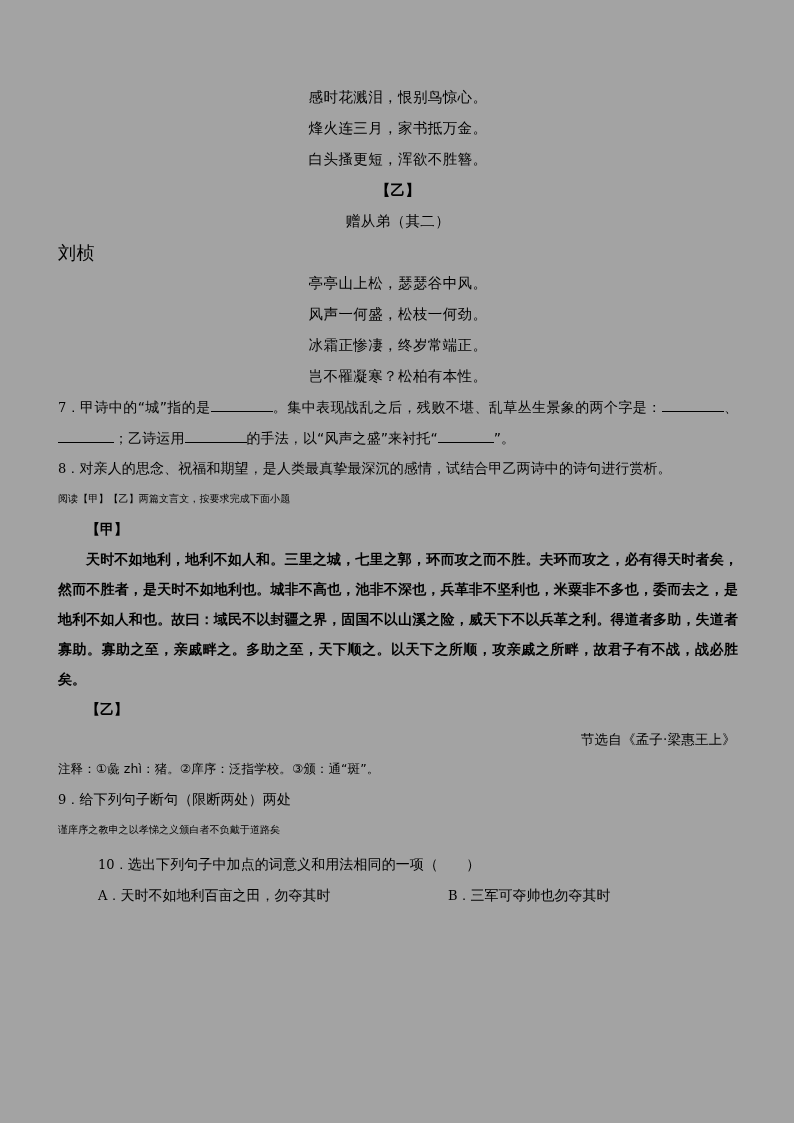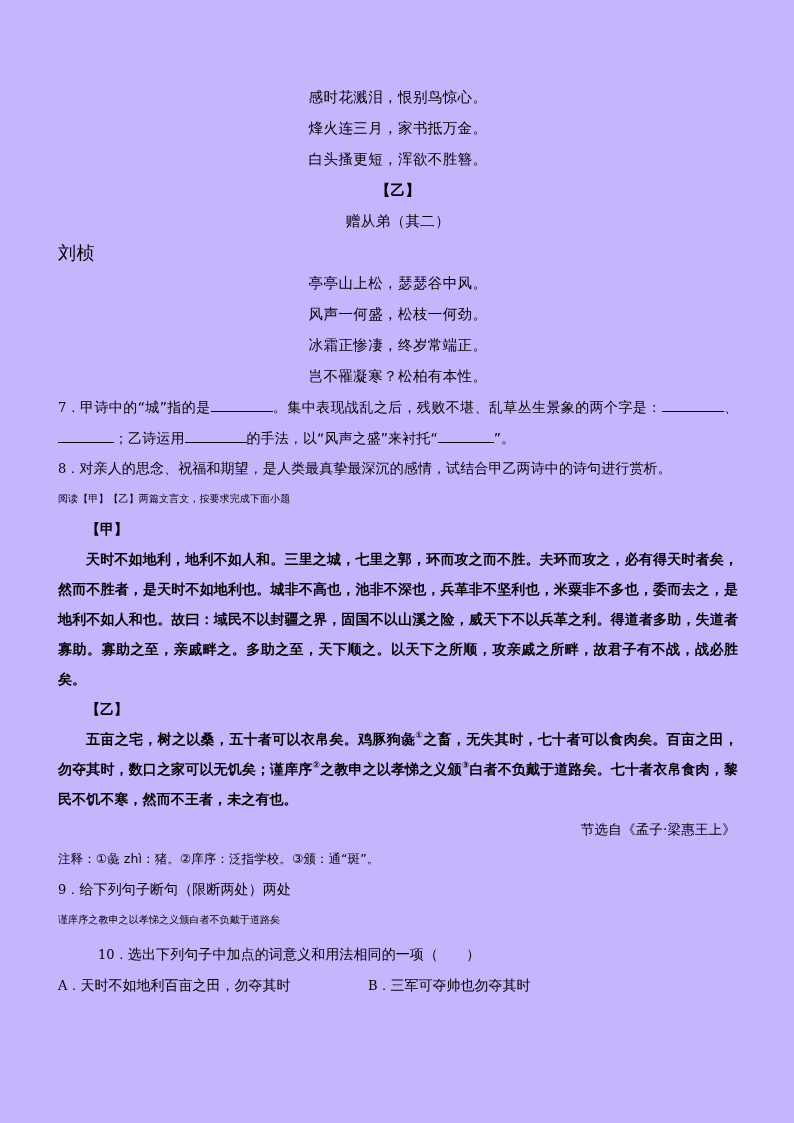--- a/index.html
+++ b/index.html
@@ -9,21 +9,21 @@
     background: #ffffff;
   }
   body {
     font-family: "DejaVu Sans", "Liberation Sans", sans-serif;
     color: #000000;
   }
   .page {
     position: relative;
     width: 794px;
     height: 1123px;
-    background: #c4b5fd;
+    background: #a3a3a3;
     margin: 0 auto;
     overflow: hidden;
     box-sizing: border-box;
   }
   .content {
     position: absolute;
     left: 58px;
     top: 82px;
     width: 680px;
   }
@@ -113,20 +113,21 @@
     vertical-align: super;
     line-height: 0;
   }
   .opt-row {
     font-size: 14px;
     line-height: 30px;
     display: flex;
   }
   .opt {
     white-space: nowrap;
+    margin-left: 40px;
   }
   .opt-a { width: 310px; }
   .opt-letter {
     font-family: "DejaVu Serif", "Liberation Serif", serif;
     font-size: 13px;
   }
   .sp-top-4 { margin-top: 4px; margin-left: 40px; }
 </style>
 </head>
 <body>
@@ -153,21 +154,20 @@
     <div class="q-line">
       <span class="q-num">8．</span><span>对亲人的思念、祝福和期望，是人类最真挚最深沉的感情，试结合甲乙两诗中的诗句进行赏析。</span>
     </div>
 
     <div class="plain-line">阅读【甲】【乙】两篇文言文，按要求完成下面小题</div>
 
     <div class="head-mark">【甲】</div>
     <div class="prose">天时不如地利，地利不如人和。三里之城，七里之郭，环而攻之而不胜。夫环而攻之，必有得天时者矣，然而不胜者，是天时不如地利也。城非不高也，池非不深也，兵革非不坚利也，米粟非不多也，委而去之，是地利不如人和也。故曰：域民不以封疆之界，固国不以山溪之险，威天下不以兵革之利。得道者多助，失道者寡助。寡助之至，亲戚畔之。多助之至，天下顺之。以天下之所顺，攻亲戚之所畔，故君子有不战，战必胜矣。</div>
 
     <div class="head-mark">【乙】</div>
-    <div class="prose"><span>五亩之宅，树之以桑，五十者可以衣帛矣。鸡豚狗彘</span><sup class="ref">①</sup><span>之畜，无失其时，七十者可以食肉矣。百亩之田，勿夺其时，数口之家可以无饥矣；谨庠序</span><sup class="ref">②</sup><span>之教申之以孝悌之义颁</span><sup class="ref">③</sup><span>白者不负戴于道路矣。七十者衣帛食肉，黎民不饥不寒，然而不王者，未之有也。</span></div>
 
     <div class="source">节选自《孟子·梁惠王上》</div>
 
     <div class="notes">注释：①彘 zhì：猪。②庠序：泛指学校。③颁：通“斑”。</div>
 
     <div class="q-line">
       <span class="q-num">9．</span><span>给下列句子断句（限断两处）两处</span>
     </div>
     <div class="plain-line">谨庠序之教申之以孝悌之义颁白者不负戴于道路矣</div>
 

